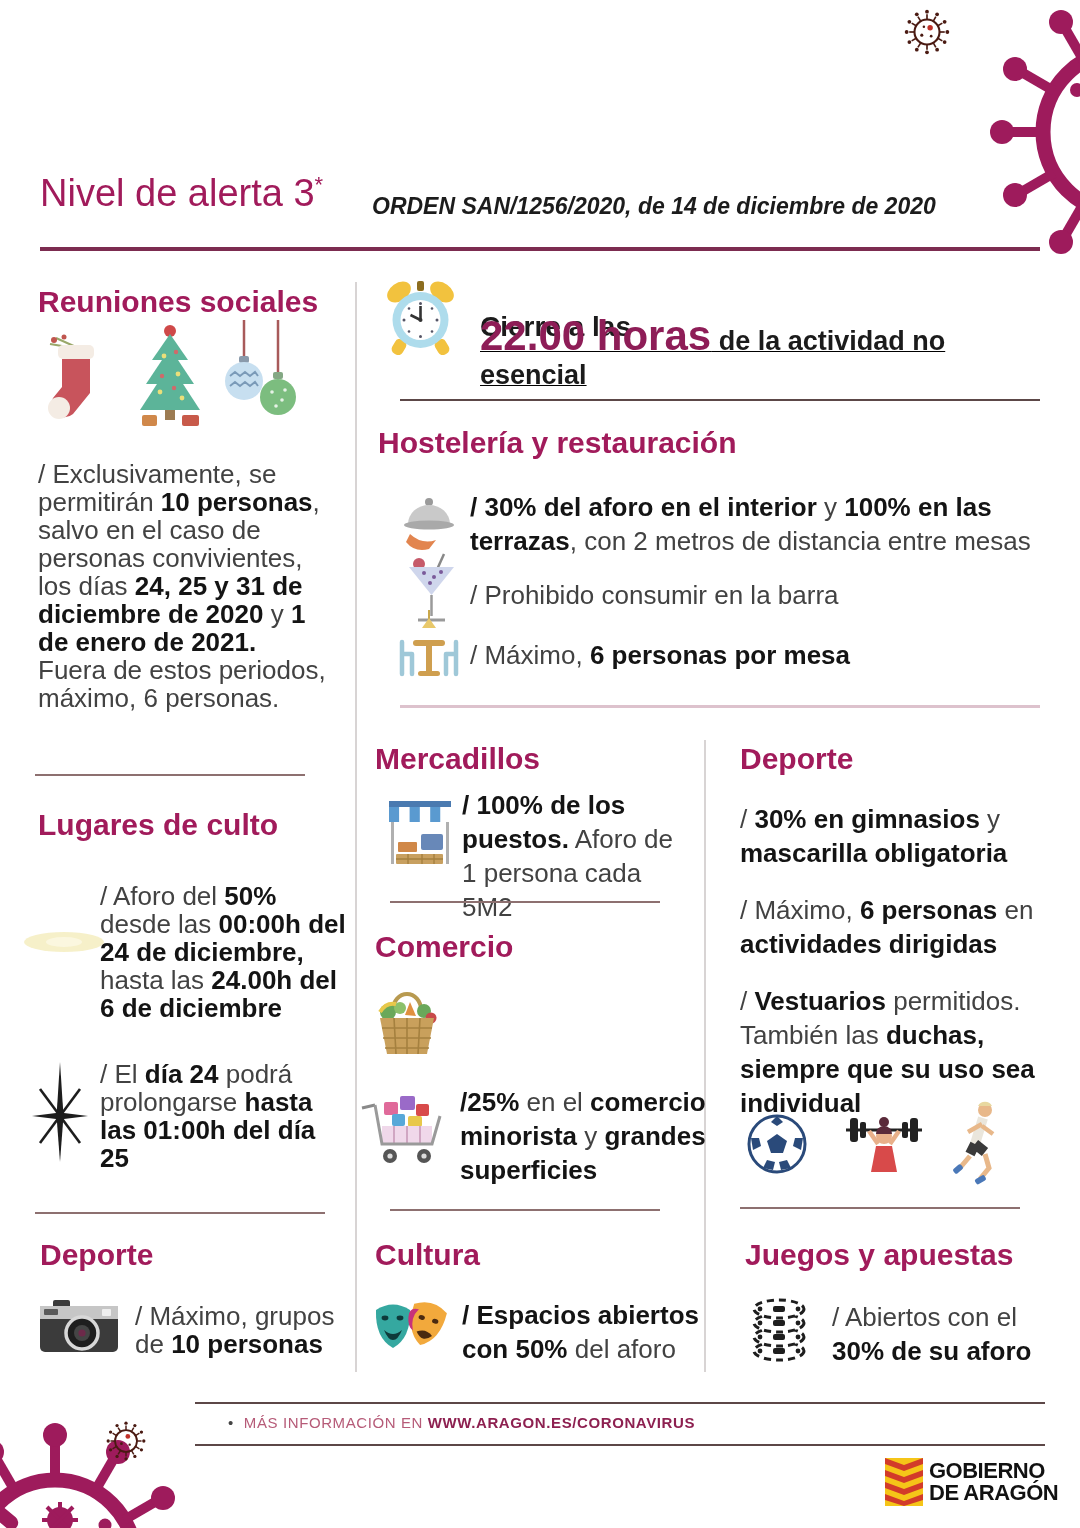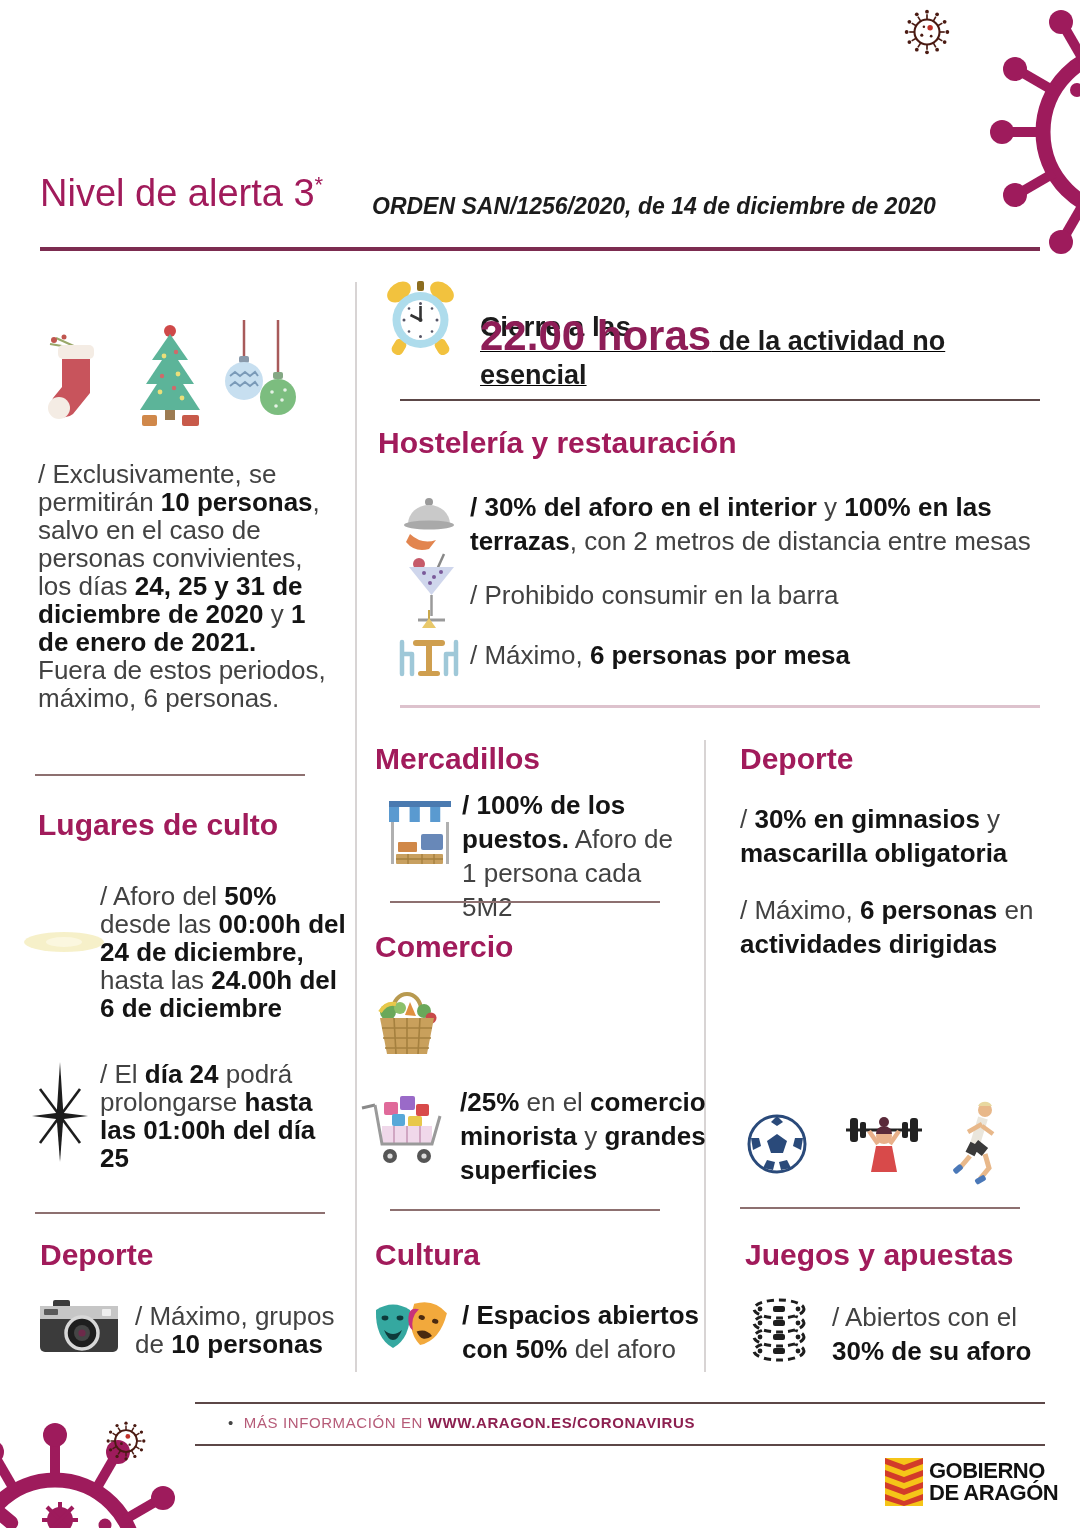--- a/index.html
+++ b/index.html
@@ -148,20 +148,21 @@
     <line x1="37.5" y1="44" x2="37.5" y2="30" stroke="#333" stroke-width="2.6"></line>
     <line x1="37.5" y1="44" x2="27.5" y2="39" stroke="#333" stroke-width="2.6"></line>
     <circle cx="37.5" cy="44" r="2" fill="#333"></circle>
   </svg>
   <div class="abs close-intro" style="left:480px;top:283px;margin-top:28px;">Cierre a las</div>
   <div class="abs" style="left:480px;top:312px;width:560px;text-decoration:underline;">
     <span class="close-time">22.00 horas</span><span class="close-detail"> de la actividad no esencial</span>
   </div>
   <div class="abs rule-dark" style="left:400px;top:399px;width:640px;"></div>
 
+  <div class="abs h-sec" style="left:38px;top:285px;">Reuniones sociales</div>
   <svg class="abs" style="left:42px;top:330px;" width="66" height="100" viewBox="0 0 66 100">
     <line x1="8" y1="14" x2="32" y2="18" stroke="#9aa86a" stroke-width="2"></line>
     <line x1="14" y1="8" x2="34" y2="17" stroke="#9aa86a" stroke-width="2"></line>
     <circle cx="12" cy="10" r="3" fill="#c0564f"></circle>
       <circle cx="22" cy="7" r="2.5" fill="#c0564f"></circle>
     <rect x="16" y="15" width="36" height="14" rx="5" fill="#f4ece4"></rect>
     <path d="M20 29 h28 v34 l-17 21 a13 13 0 0 1 -20 -16 l9 -11 Z" fill="#c8545c"></path>
     <circle cx="17" cy="78" r="11" fill="#f4ece4"></circle>
   </svg>
   <svg class="abs" style="left:130px;top:322px;" width="80" height="108" viewBox="0 0 80 108">
@@ -259,20 +260,21 @@
         <line x1="37" y1="56" x2="37" y2="66"></line>
         <line x1="49" y1="56" x2="49" y2="66"></line>
       </g>
   </svg>
   <div class="abs rich" style="left:462px;top:788px;width:225px;"><span class="b">/ 100% de los puestos.</span><span> Aforo de 1 persona cada 5M2</span></div>
   <div class="abs rule" style="left:390px;top:901px;width:270px;"></div>
 
   <div class="abs h-sec" style="left:740px;top:742px;">Deporte</div>
   <div class="abs rich" style="left:740px;top:802px;width:305px;"><span>/ </span><span class="b">30% en gimnasios</span><span> y </span><span class="b">mascarilla obligatoria</span></div>
   <div class="abs rich" style="left:740px;top:893px;width:305px;"><span>/ Máximo, </span><span class="b">6 personas</span><span> en </span><span class="b">actividades dirigidas</span></div>
+  <div class="abs rich" style="left:740px;top:984px;width:315px;"><span>/ </span><span class="b">Vestuarios</span><span> permitidos. También las </span><span class="b">duchas, siempre que su uso sea individual</span></div>
   <svg class="abs" style="left:745px;top:1112px;" width="64" height="64" viewBox="0 0 64 64">
     <circle cx="32" cy="32" r="28" fill="#ffffff" stroke="#2a4a7a" stroke-width="3"></circle>
     <polygon points="32,22 42,29 38,41 26,41 22,29" fill="#2a4a7a"></polygon>
     <polygon points="32,4 38,10 32,14 26,10" fill="#2a4a7a"></polygon>
     <polygon points="6,26 14,26 16,34 8,38" fill="#2a4a7a"></polygon>
     <polygon points="58,26 50,26 48,34 56,38" fill="#2a4a7a"></polygon>
     <polygon points="18,56 22,48 30,50 28,58" fill="#2a4a7a"></polygon>
     <polygon points="46,56 42,48 34,50 36,58" fill="#2a4a7a"></polygon>
   </svg>
   <svg class="abs" style="left:838px;top:1108px;" width="92" height="72" viewBox="0 0 92 72">

